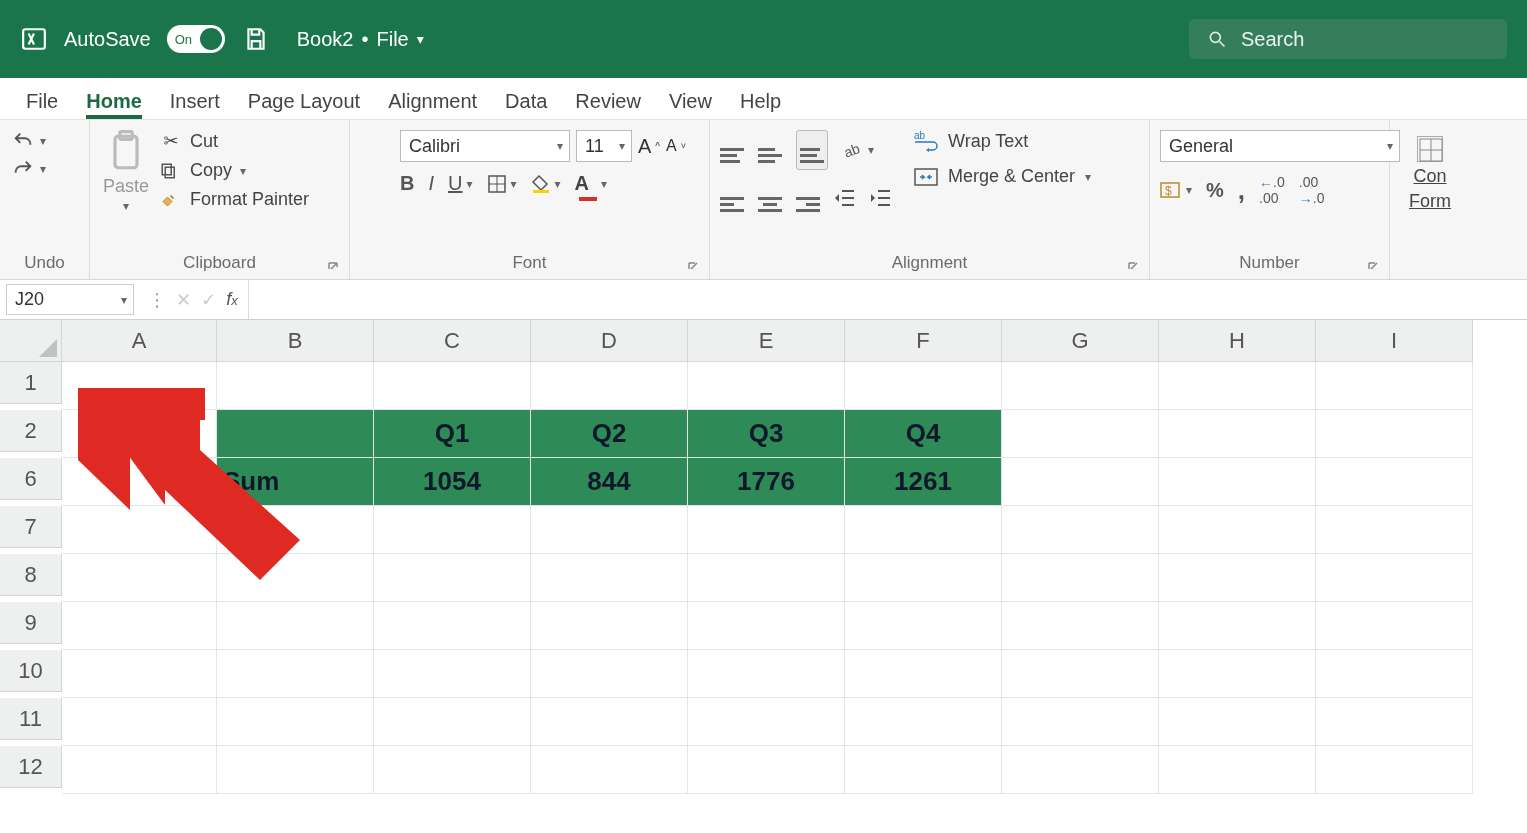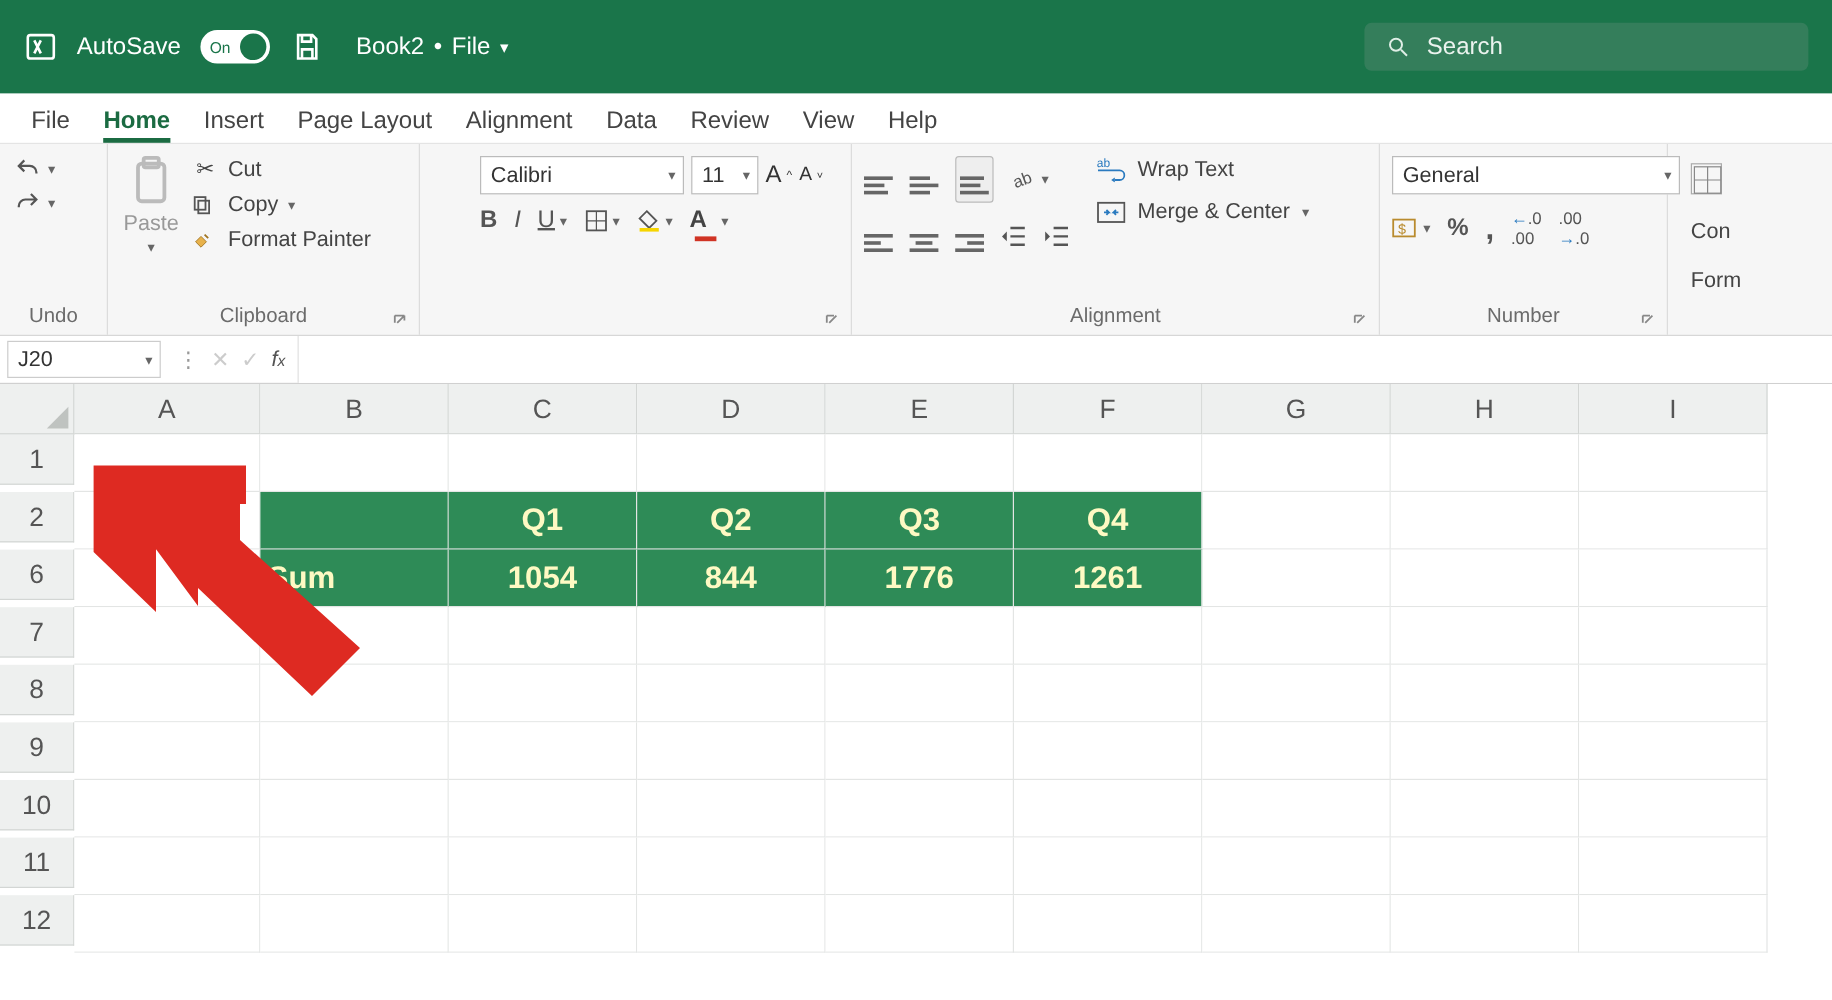--- a/index.html
+++ b/index.html
@@ -43,21 +43,21 @@
   .titlebar .save-btn {
     width: 30px; height: 30px; display: flex; align-items: center; justify-content: center;
   }
   .titlebar .doc-title { font-size: 20px; display: flex; align-items: center; gap: 8px; margin-left: 10px; }
   .titlebar .doc-title .chev { font-size: 14px; }
   .titlebar .spacer { flex: 1; }
   .titlebar .search {
     background: #347e5b;
     border-radius: 6px;
     height: 40px;
-    width: 370px;
+    width: 318px;
     display: flex; align-items: center; gap: 14px;
     padding: 0 18px;
     color: #eaf3ee;
     font-size: 20px;
   }
 
   
   .ribbon-tabs {
     height: 42px;
     display: flex;
@@ -149,21 +149,21 @@
   .align-ic span { display:block; height:3px; background:#666; }
   .boxed { border: 1px solid #bbb; padding: 2px 3px; border-radius: 3px; background:#eee;}
   .wrap-col { display: flex; flex-direction: column; gap: 14px; font-size: 18px; color:#444;}
   .wrap-col .row { display:flex; align-items:center; gap:10px;}
 
   
   .num-col { display:flex; flex-direction: column; gap: 12px; }
   .num-row { display:flex; gap:14px; align-items:center; font-size:20px; color:#555; }
 
   
-  .cond-col { display:flex; flex-direction:column; align-items:flex-start; font-size:18px; color:#444; gap:20px; padding-top:6px;}
+  .cond-col { display:flex; flex-direction:column; align-items:center; font-size:18px; color:#444; gap:4px; padding-top:6px;text-decoration:underline;}
   .cond-ic { width:26px; height:26px; border:1px solid #aaa; }
 
   
   .fbar {
     height: 40px;
     display:flex;
     align-items:stretch;
     border-bottom: 1px solid #d0d0d0;
     font-size: 18px;
   }
@@ -214,21 +214,21 @@
     border-bottom: 1px solid #e3e5e4;
     height: 48px;
     display:flex; align-items:center;
     padding: 0 8px;
     background:#fff;
   }
 
   
   .tbl {
     background: #2e8b57 !important;
-    color: #fef9c3;
+    color: #0f172a;
     font-size: 26px;
   }
   .tbl.hdr { font-weight: 700; justify-content:center; }
   .tbl.sum { font-weight: 700; padding-left: 6px; }
   .tbl.val { justify-content:center; font-weight: 700; }
 
   
   .arrow-ann {
     position: absolute;
     left: 70px; top: 60px;
@@ -395,20 +395,21 @@
             <span class="small-caret">▾</span>
           </span>
           <span class="btn-sm">
             <span style="color:#444;font-weight:600">A</span>
             <span style="display:inline-block;width:18px;height:4px;background:#d03324;margin-left:-14px;margin-top:18px;position:relative;top:6px"></span>
             <span class="small-caret">▾</span>
           </span>
         </div>
       </div>
     </div>
+    <div class="group-label">Font</div>
     <span class="launcher">
       <svg width="12" height="12" viewBox="0 0 12 12">
           <path fill="none" stroke="#888" stroke-width="1.5" d="M2 2h6M2 2v6M4 8l6-6"></path>
         </svg>
     </span>
   </div>
 
   <div class="group" style="width:440px">
     <div class="group-body" style="gap:22px">
       <div class="align-col">

